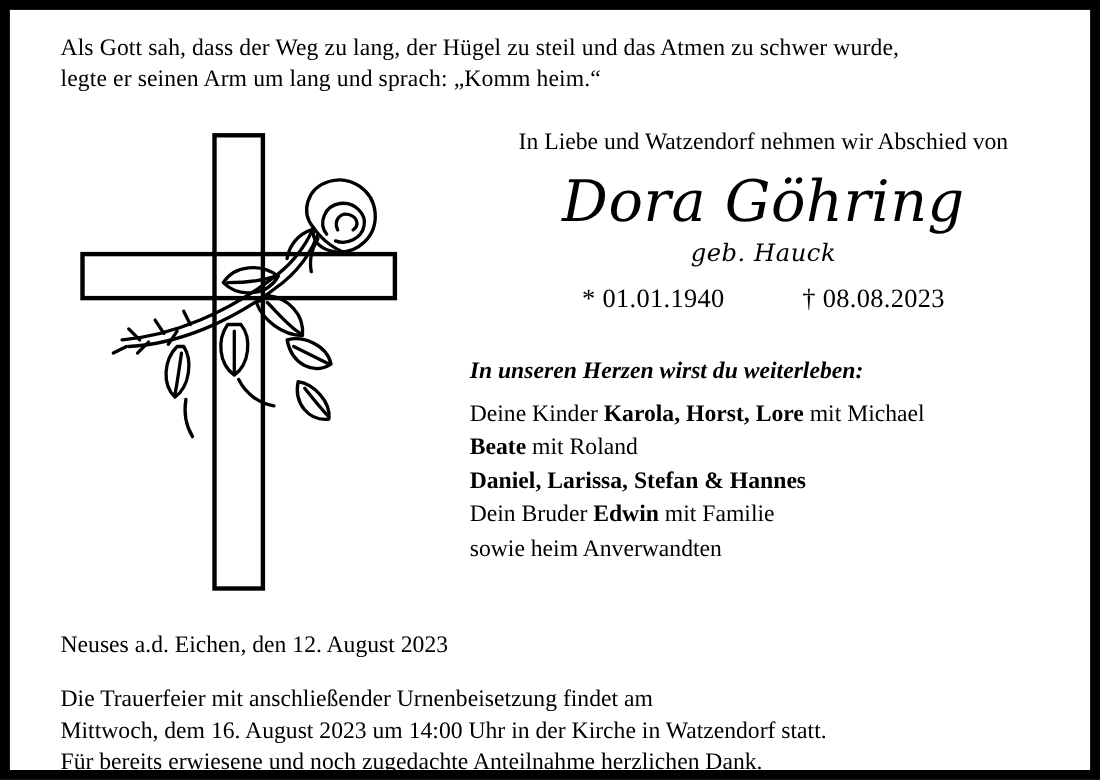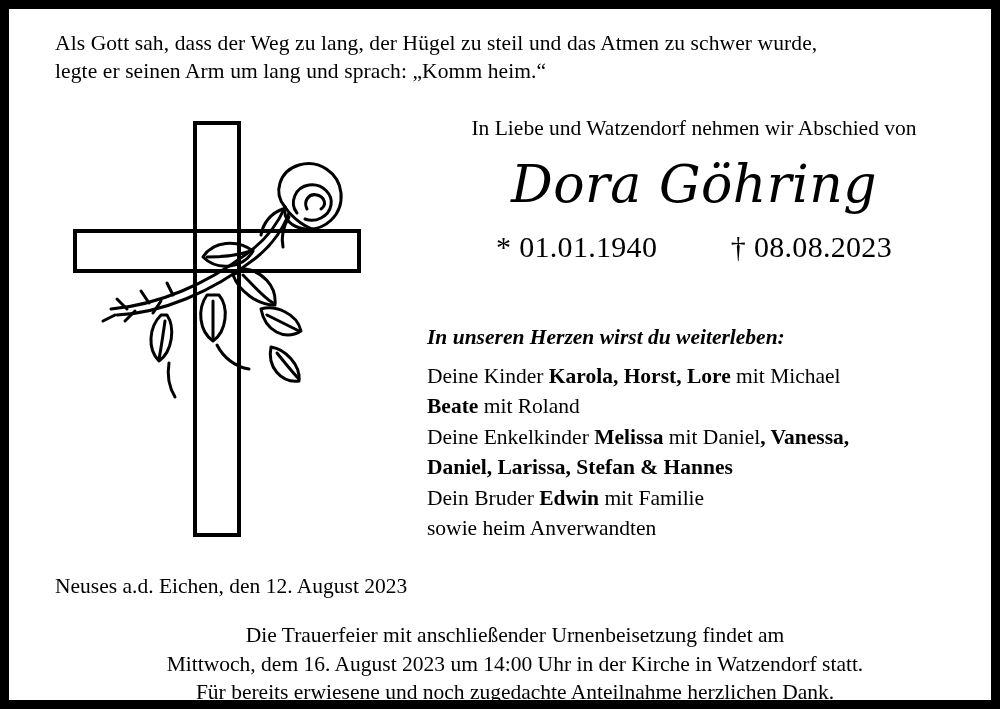--- a/index.html
+++ b/index.html
@@ -75,21 +75,21 @@
   }
   #maiden {
     margin-top: 4px;
     font-size: 22px;
     font-family: "DejaVu Serif", serif;
     font-style: italic;
     letter-spacing: 0.5px;
   }
   #dates {
     margin-top: 16px;
-    font-size: 30px;
+    font-size: 24px;
     letter-spacing: 0.3px;
   }
   #dates .sep { display: inline-block; width: 58px; }
 
   
   #family {
     position: absolute;
     left: 418px;
     top: 313px;
     width: 560px;
@@ -112,21 +112,20 @@
     top: 565px;
     font-size: 21.5px;
   }
   #footer {
     position: absolute;
     left: 46px;
     top: 612px;
     width: 920px;
     font-size: 21.5px;
     line-height: 28.5px;
-    text-align: center;
   }
   #footer div { white-space: nowrap; }
 </style>
 </head>
 <body>
 
 <div id="page">
   <div id="inner">
 
     <div id="poem">
@@ -180,34 +179,34 @@
 
           <path d="M160 236 C 166 248, 178 258, 192 260"></path>
           <path d="M112 254 C 110 266, 112 278, 118 288"></path>
         </g>
       </svg>
     </div>
 
     <div id="right">
       <div id="lead">In Liebe und Watzendorf nehmen wir Abschied von</div>
       <div id="name">Dora Göhring</div>
+      <div id="maiden">geb. Hauck</div>
       <div id="dates">
         <span>*</span>
         <span>01.01.1940</span>
         <span class="sep"></span>
         <span>†</span>
         <span>08.08.2023</span>
       </div>
     </div>
 
     <div id="family">
       <div class="heading">In unseren Herzen wirst du weiterleben:</div>
       <div class="line"><span>Deine Kinder </span><b>Karola, Horst, Lore</b><span> mit Michael</span></div>
       <div class="line"><b>Beate</b><span> mit Roland</span></div>
-      <div class="line"><span>Deine Enkelkinder </span><b>Melissa</b><span> mit Daniel</span><b>, Vanessa,</b></div>
       <div class="line"><b>Daniel, Larissa, Stefan &amp; Hannes</b></div>
       <div class="line"><span>Dein Bruder </span><b>Edwin</b><span> mit Familie</span></div>
       <div class="line">sowie heim Anverwandten</div>
     </div>
 
     <div id="place">Neuses a.d. Eichen, den 12. August 2023</div>
 
     <div id="footer">
       <div>Die Trauerfeier mit anschließender Urnenbeisetzung findet am</div>
       <div>Mittwoch, dem 16. August 2023 um 14:00 Uhr in der Kirche in Watzendorf statt.</div>

